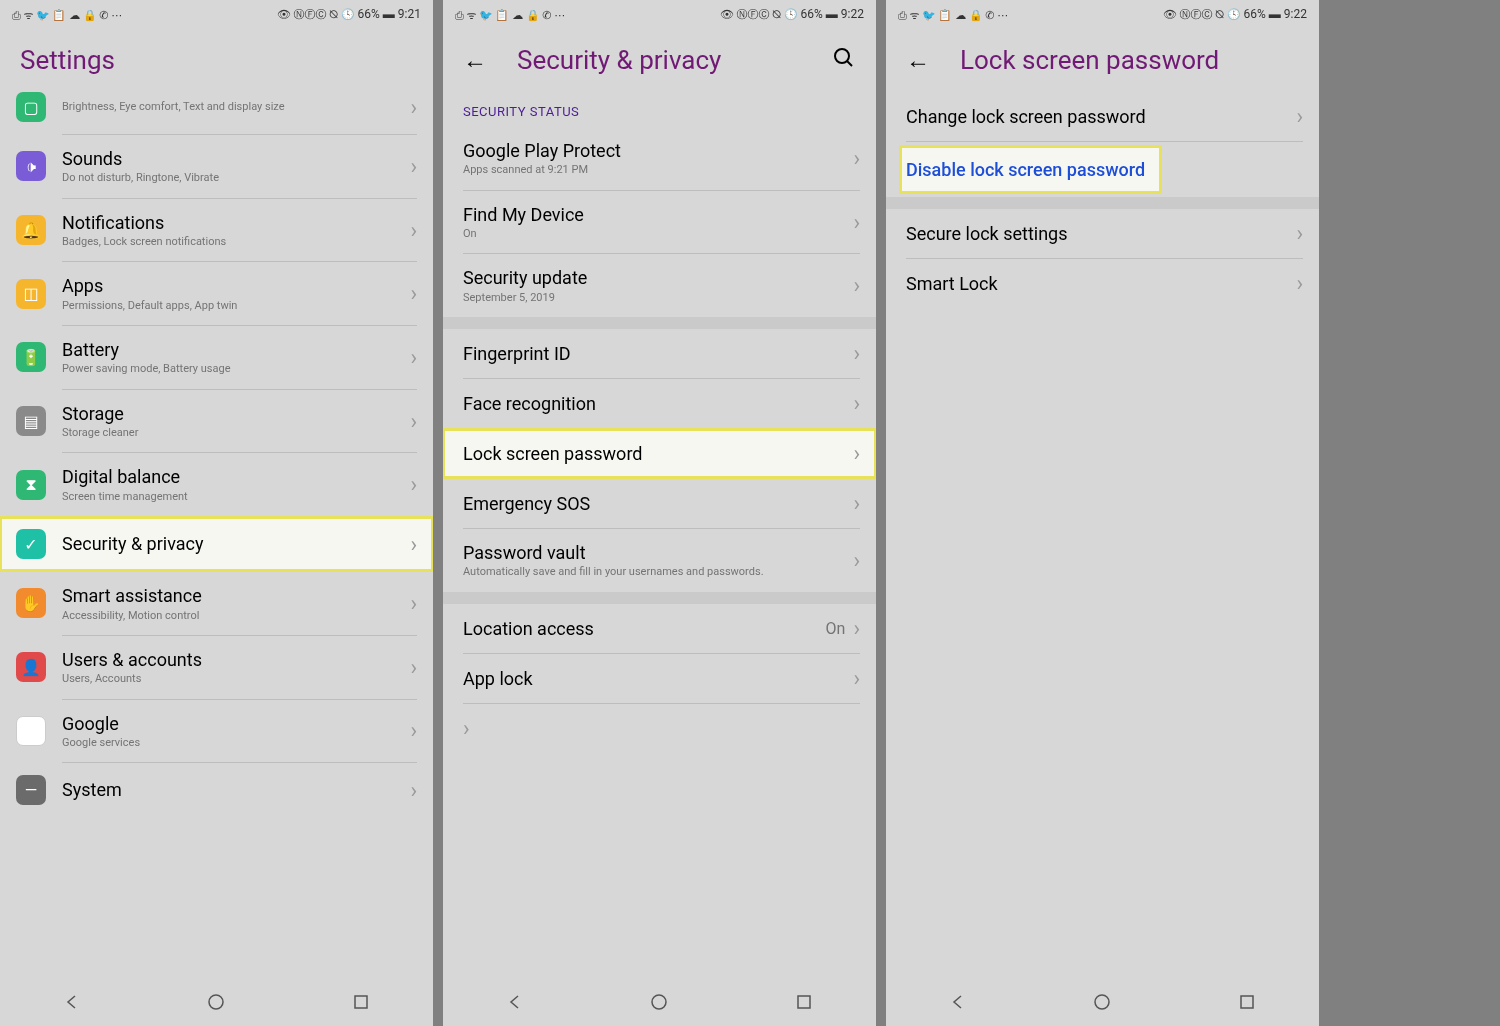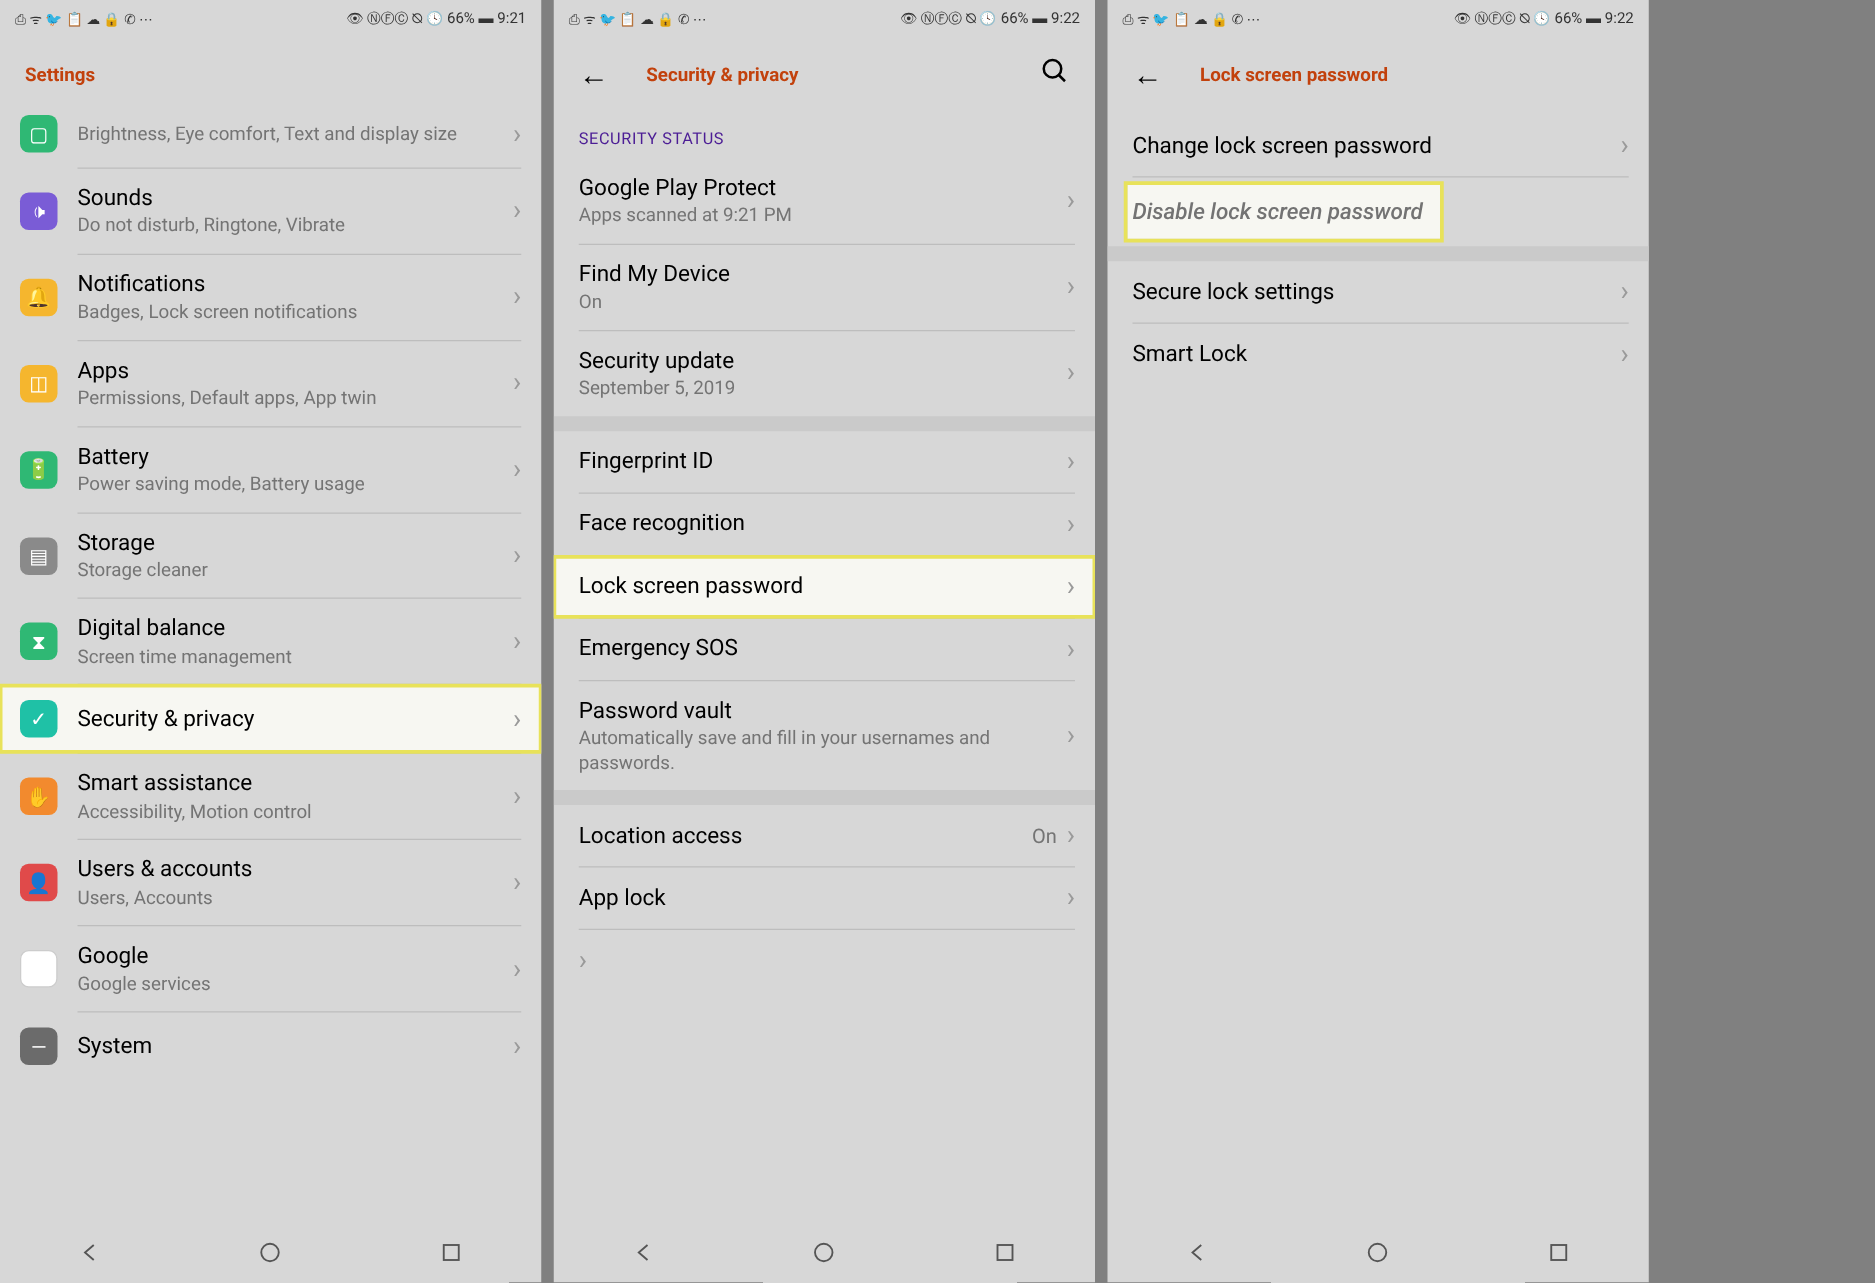--- a/index.html
+++ b/index.html
@@ -42,23 +42,23 @@
   display: flex;
   align-items: center;
   padding: 0 20px;
 }
 .header-back {
   margin-right: 30px;
   font-size: 24px;
   color: #000;
 }
 .header-title {
-  font-size: 15px;
-  font-weight: 700;
-  color: #c2410c;
+  font-size: 26px;
+  font-weight: 400;
+  color: #701a75;
   flex: 1;
 }
 .header-search {
   font-size: 22px;
   color: #000;
 }
 
 .section-header {
   padding: 12px 20px 8px;
   font-size: 13px;
@@ -90,21 +90,21 @@
 .item-body {
   flex: 1;
   min-width: 0;
 }
 .item-title {
   font-size: 18px;
   color: #000;
   line-height: 1.3;
 }
 .item-sub {
-  font-size: 15px;
+  font-size: 11px;
   color: #747474;
   line-height: 1.3;
   margin-top: 1px;
 }
 .item-value {
   font-size: 16px;
   color: #747474;
   margin-right: 8px;
 }
 .item-chevron {
@@ -133,21 +133,21 @@
   background: #f7f7f2;
   outline: 3px solid #e8e25a;
   outline-offset: -2px;
 }
 .highlight-inline {
   display: inline-block;
   background: #f7f7f2;
   outline: 3px solid #e8e25a;
   padding: 10px 14px 10px 4px;
 }
-.link-blue { color: #737373; font-weight: 500; font-style: italic; }
+.link-blue { color: #1d4ed8; font-weight: 500; }
 
 .nav-bar {
   position: absolute;
   bottom: 0;
   left: 0;
   right: 0;
   height: 48px;
   display: flex;
   justify-content: space-around;
   align-items: center;

